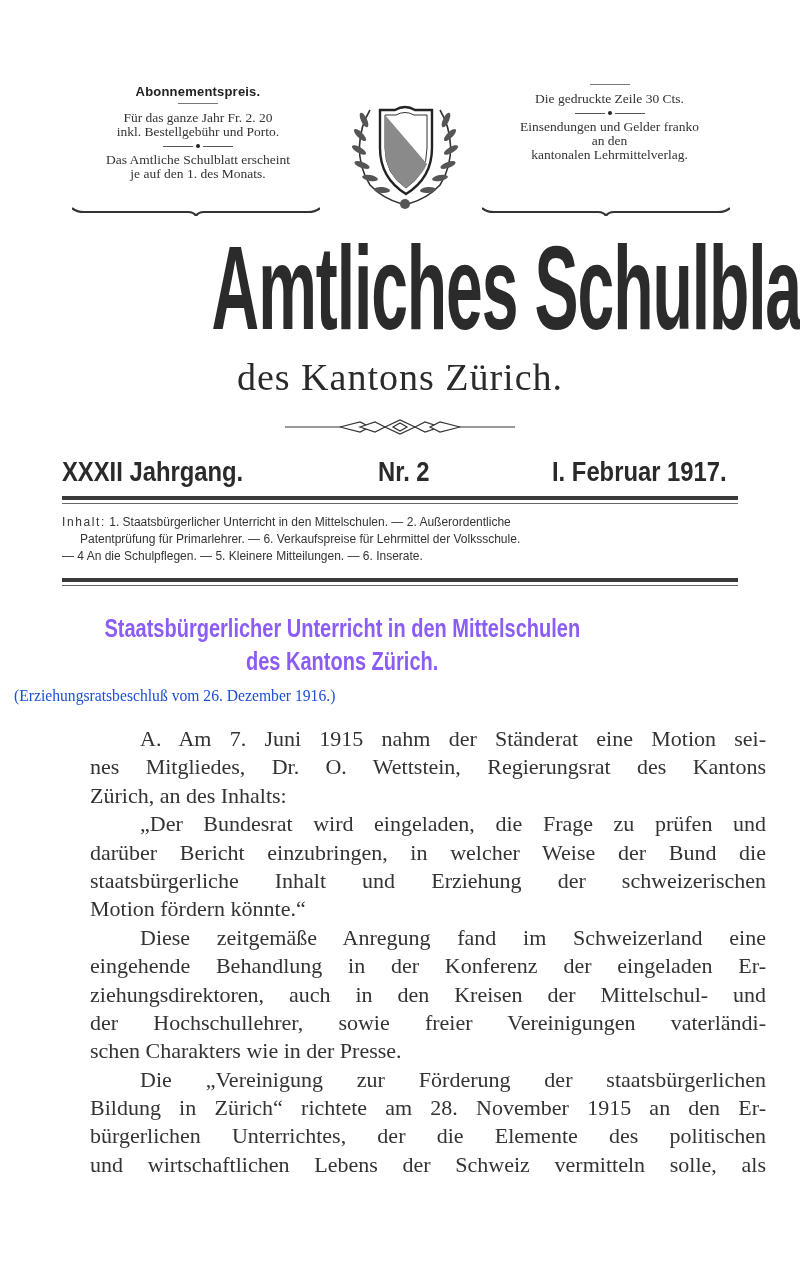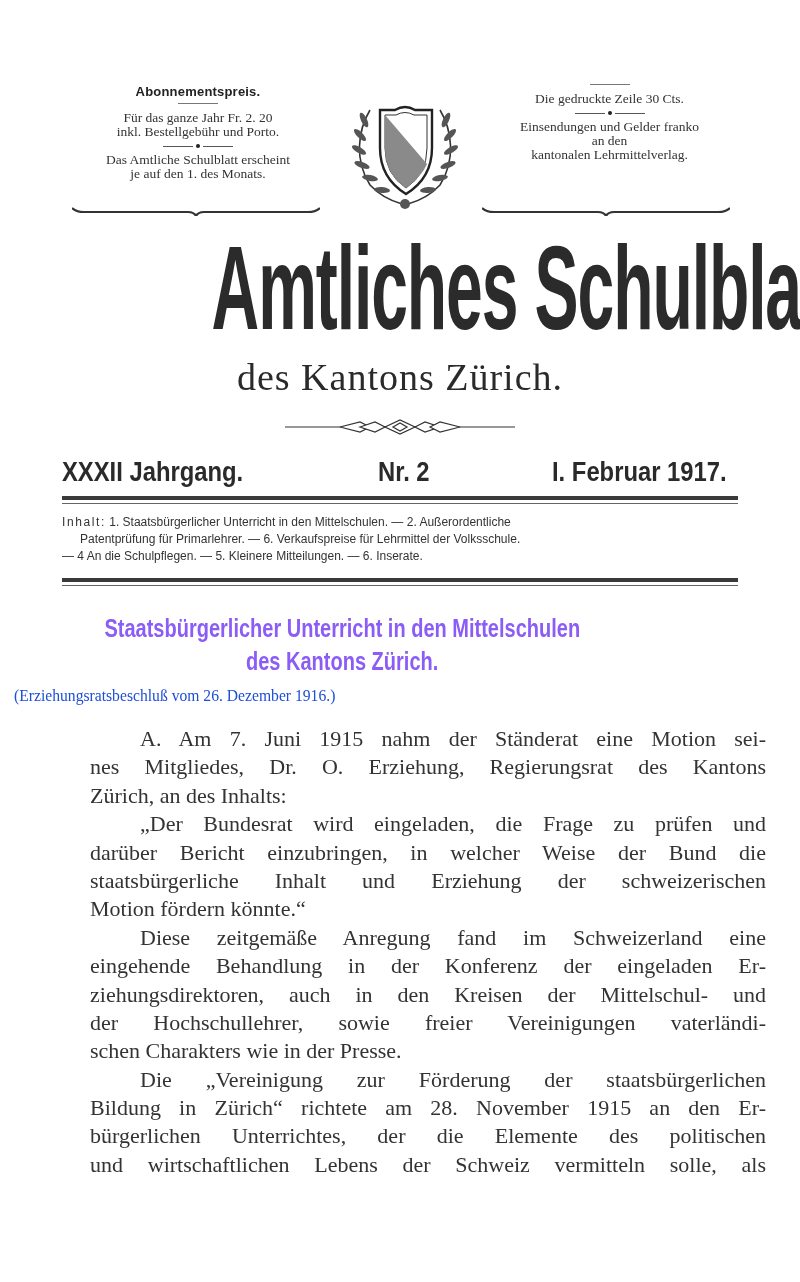--- a/index.html
+++ b/index.html
@@ -195,21 +195,21 @@
 <div class="art-title">
   <div><span class="t">Staatsbürgerlicher Unterricht in den Mittelschulen</span></div>
   <div><span class="t">des Kantons Zürich.</span></div>
 </div>
 <div class="art-sub">
   <span class="t">(Erziehungsratsbeschluß vom 26. Dezember 1916.)</span>
 </div>
 
 <div class="body-text">
   <span class="ln ind" style="display: block; width: auto;">A. Am 7. Juni 1915 nahm der Ständerat eine Motion sei-</span>
-  <span class="ln" style="display: block; width: auto;">nes Mitgliedes, Dr. O. Erziehung, Regierungsrat des Kantons</span>
+  <span class="ln" style="display: block; width: auto;">nes Mitgliedes, Dr. O. Wettstein, Regierungsrat des Kantons</span>
   <span class="ln last" style="display: block; width: auto;">Zürich, an des Inhalts:</span>
   <span class="ln ind" style="display: block; width: auto;">„Der Bundesrat wird eingeladen, die Frage zu prüfen und</span>
   <span class="ln" style="display: block; width: auto;">darüber Bericht einzubringen, in welcher Weise der Bund die</span>
   <span class="ln" style="display: block; width: auto;">staatsbürgerliche Inhalt und Erziehung der schweizerischen</span>
   <span class="ln last" style="display: block; width: auto;">Motion fördern könnte.“</span>
   <span class="ln ind" style="display: block; width: auto;">Diese zeitgemäße Anregung fand im Schweizerland eine</span>
   <span class="ln" style="display: block; width: auto;">eingehende Behandlung in der Konferenz der eingeladen Er-</span>
   <span class="ln" style="display: block; width: auto;">ziehungsdirektoren, auch in den Kreisen der Mittelschul- und</span>
   <span class="ln" style="display: block; width: auto;">der Hochschullehrer, sowie freier Vereinigungen vaterländi-</span>
   <span class="ln last" style="display: block; width: auto;">schen Charakters wie in der Presse.</span>

